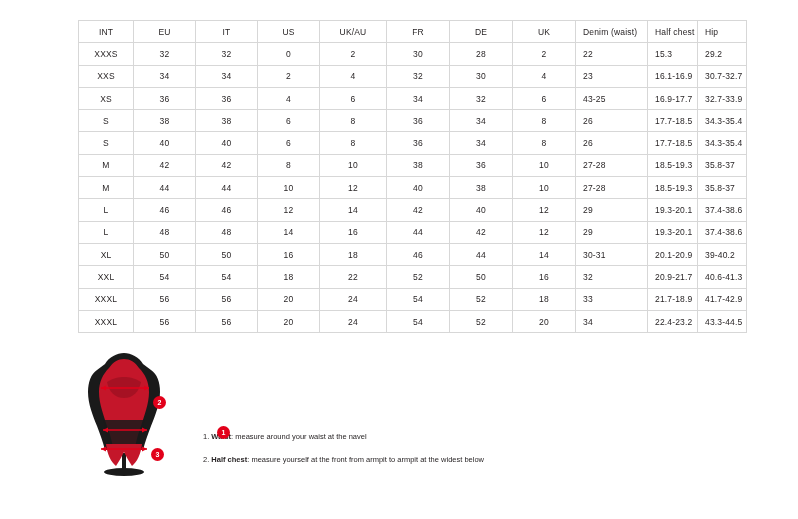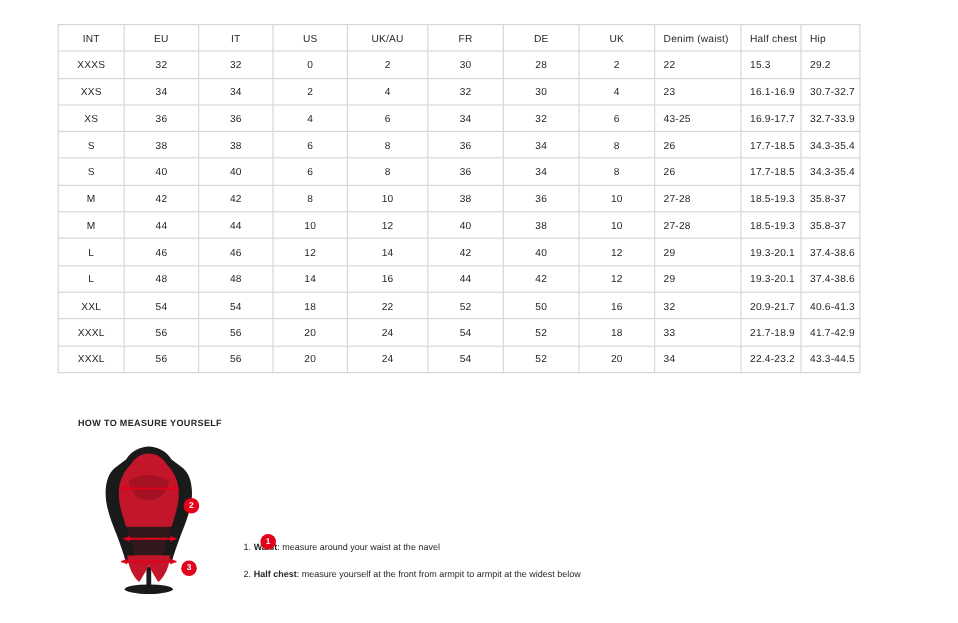--- a/index.html
+++ b/index.html
@@ -16,21 +16,21 @@
     position: relative;
   }
   .page {
     position: relative;
     width: 798px;
     height: 519px;
   }
   
   .table-wrap {
     position: absolute;
-    left: 48px;
+    left: 78px;
     top: 20px;
     width: 668px;
   }
   table.size-table {
     border-collapse: collapse;
     width: 668px;
     table-layout: fixed;
   }
   table.size-table td, table.size-table th {
     border: 1px solid #d7d7d7;
@@ -271,20 +271,33 @@
           <td>14</td>
           <td>16</td>
           <td>44</td>
           <td>42</td>
           <td>12</td>
           <td class="left-col">29</td>
           <td class="left-col">19.3-20.1</td>
           <td class="left-col">37.4-38.6</td>
         </tr>
         <tr>
+          <td>XL</td>
+          <td>50</td>
+          <td>50</td>
+          <td>16</td>
+          <td>18</td>
+          <td>46</td>
+          <td>44</td>
+          <td>14</td>
+          <td class="left-col">30-31</td>
+          <td class="left-col">20.1-20.9</td>
+          <td class="left-col">39-40.2</td>
+        </tr>
+        <tr>
           <td>XXL</td>
           <td>54</td>
           <td>54</td>
           <td>18</td>
           <td>22</td>
           <td>52</td>
           <td>50</td>
           <td>16</td>
           <td class="left-col">32</td>
           <td class="left-col">20.9-21.7</td>
@@ -314,21 +327,20 @@
           <td>20</td>
           <td class="left-col">34</td>
           <td class="left-col">22.4-23.2</td>
           <td class="left-col">43.3-44.5</td>
         </tr>
       </tbody>
     </table>
   </div>
 
   <div class="measure-section">
-    <div class="measure-title">HOW TO MEASURE YOURSELF</div>
     <div class="measure-body">
 
       <div class="figure-box">
         <svg class="figure-svg" width="118" height="130" viewBox="0 0 118 130">
 
           <ellipse cx="59" cy="124" rx="20" ry="4" fill="#1a1a1a"></ellipse>
           <rect x="57" y="105" width="4" height="18" fill="#1a1a1a"></rect>
 
           <path d="M40 16 C44 9 52 5 59 5 C66 5 74 9 78 16
                    L86 22 C92 26 95 34 95 44

